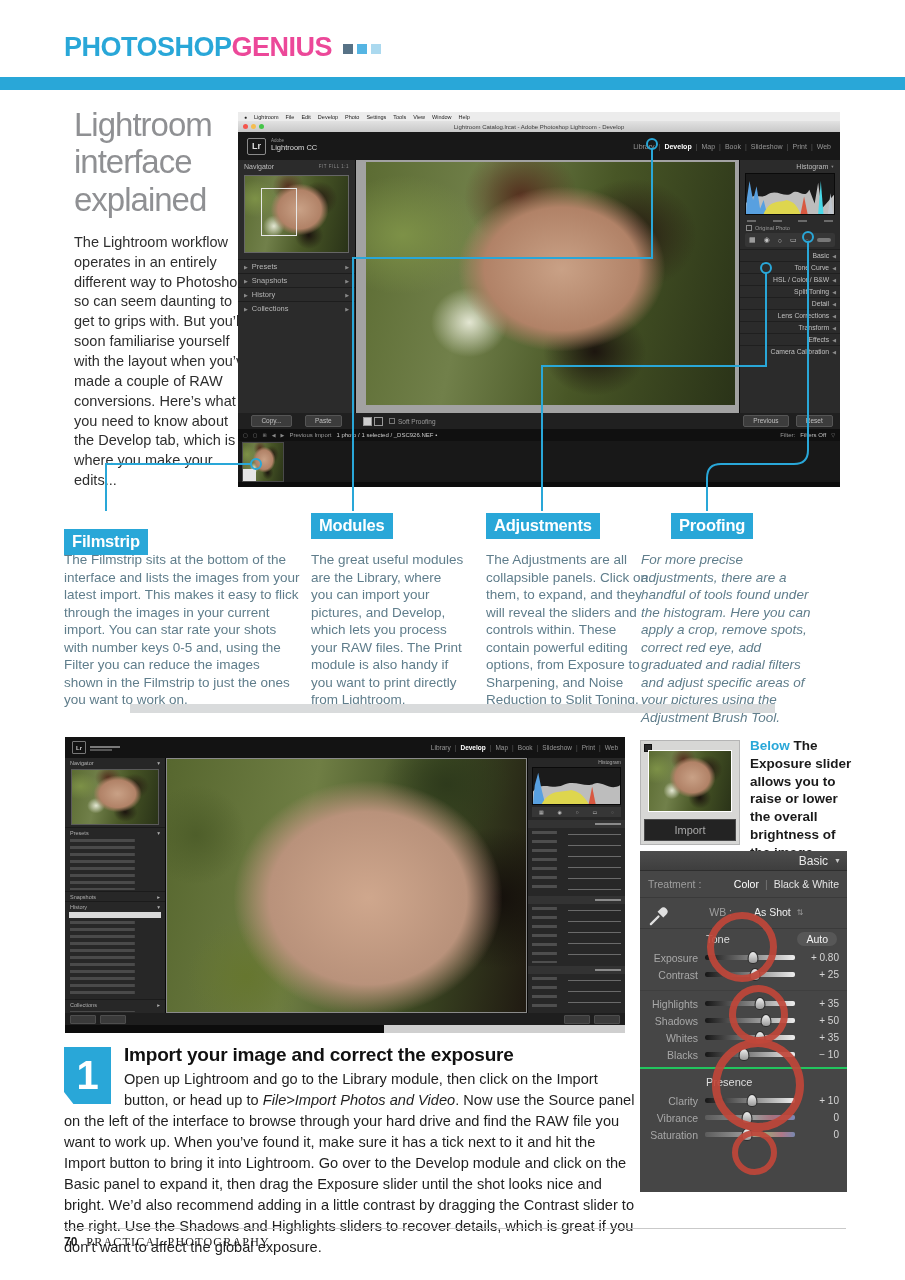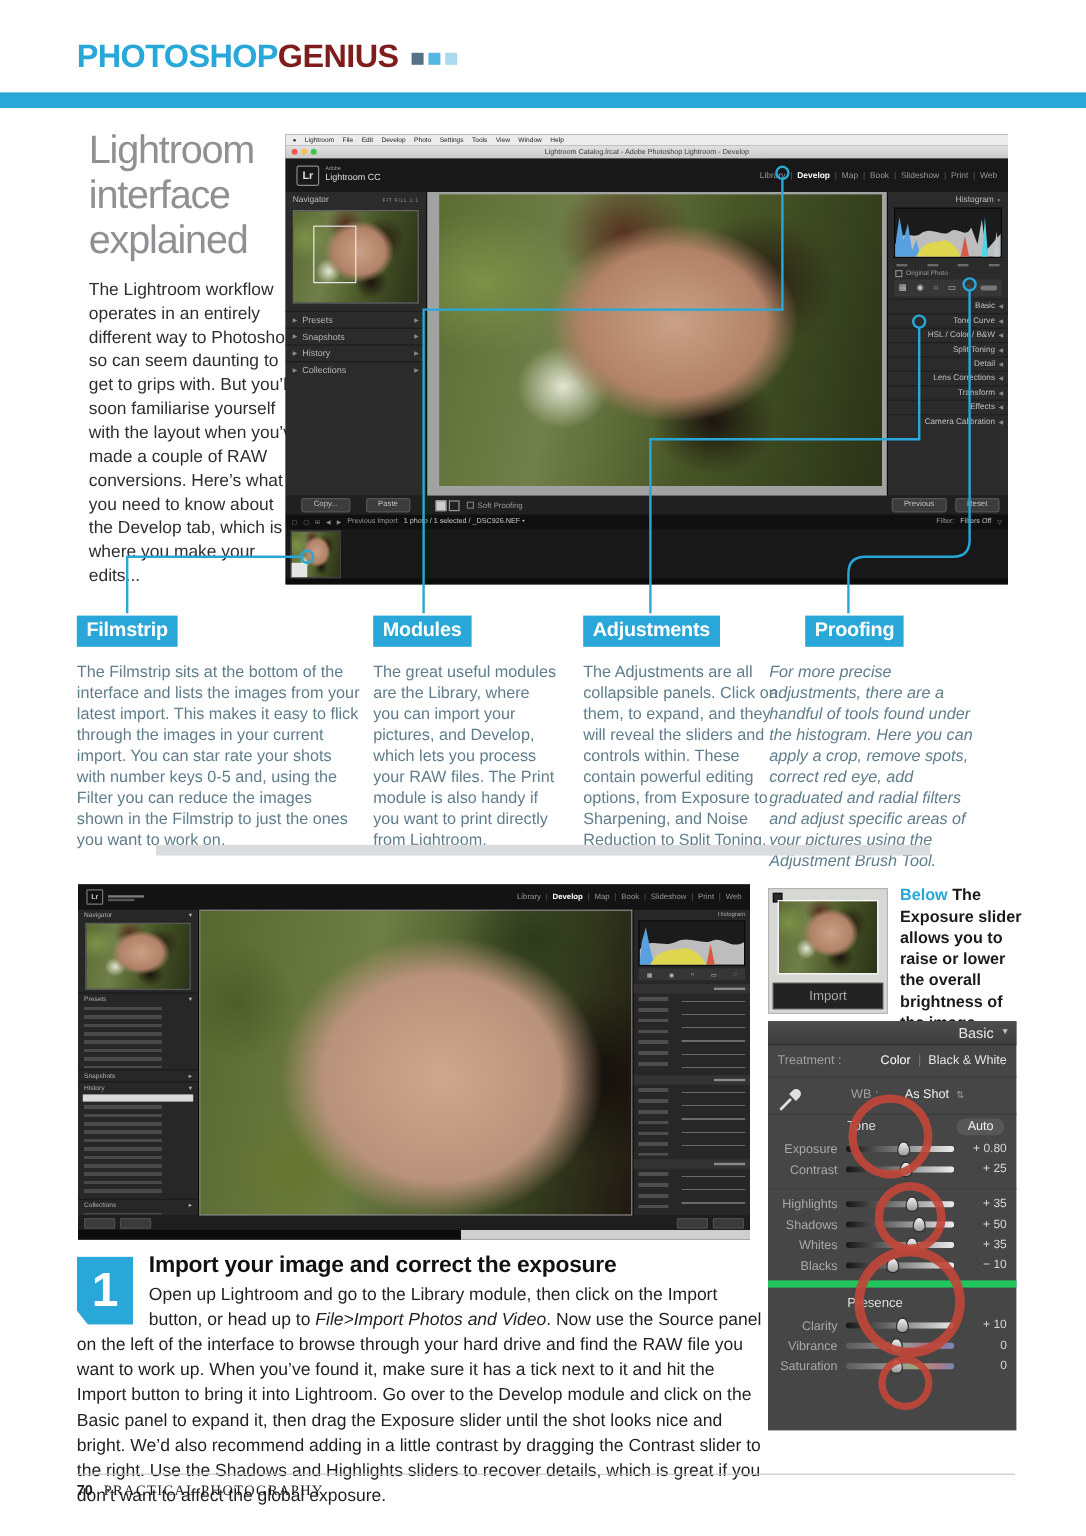--- a/index.html
+++ b/index.html
@@ -1,21 +1,21 @@
 <!DOCTYPE html>
 <html style="--accent: #29a7d8;"><head>
 <meta charset="utf-8">
 <style>
   html,body{margin:0;padding:0;background:#fff;}
   .page{position:relative;width:905px;height:1280px;background:#fff;overflow:hidden;
         font-family:"Liberation Sans",sans-serif;-webkit-font-smoothing:antialiased;}
   
   .brand{position:absolute;left:64px;top:32px;font-size:27px;font-weight:bold;letter-spacing:-.5px;white-space:nowrap;}
   .brand .b1{color:var(--accent);}
-  .brand .b2{color:#7f1d1d;}
+  .brand .b2{color:#ec4899;}
   .brand .sq{display:inline-block;width:10px;height:10px;margin-left:4px;vertical-align:2px;}
   .sq1{background:#577286;} .sq2{background:#55b5e3;} .sq3{background:#abd9ef;}
   .accent-bar{position:absolute;left:0;top:77px;width:905px;height:13px;background:var(--accent);}
   
   .intro{position:absolute;left:74px;top:106px;width:178px;}
   .intro-title{font-size:33px;line-height:1.13;color:#8f9093;font-weight:normal;letter-spacing:-1px;margin:0;}
   .intro-body{margin-top:15px;font-size:14.5px;line-height:1.37;color:#2e2e2e;}
   
   .btn-dark{background:#3c3c3c;border:1px solid #555;border-radius:2px;color:#c0c0c0;
             font-size:6.5px;padding:2px 9px;line-height:1;}
@@ -175,21 +175,21 @@
   .bp-track-bg.tint{background:linear-gradient(90deg,#3f9c3f,#8a8a8a 45%,#8a8a8a 55%,#c457c4);}
   .bp-track-bg.vibrance{background:linear-gradient(90deg,#5c5c5c,#9a9a9a 55%,#a8707e 75%,#7a88b8 100%);}
   .bp-track-bg.saturation{background:linear-gradient(90deg,#5c5c5c,#9a9a9a 45%,#9aa878 65%,#b07888 85%,#7888b0 100%);}
   .bp-handle{position:absolute;top:-4px;width:9px;height:11px;transform:translateX(-50%);
              background:linear-gradient(#efefef,#9a9a9a);border:1px solid #2e2e2e;
              border-radius:50% 50% 46% 46%/62% 62% 38% 38%;}
   .bp-value{width:37px;flex:0 0 37px;text-align:right;padding-right:8px;color:#d6d6d6;font-size:10px;}
   .bp-sechead{height:20px;display:flex;align-items:center;font-size:11px;}
   .bp-sechead .shl{margin-left:66px;color:#dedede;}
   .bp-sechead .auto{margin-left:auto;margin-right:10px;background:#575757;border-radius:8px;padding:1px 9px;color:#f2f2f2;font-size:10.5px;}
-  .bp-div{border-top:6px solid #22c55e;margin-top:4px;padding-top:3px;}
+  .bp-div{border-top:2px solid #22c55e;margin-top:4px;padding-top:3px;}
   .bp-gap{height:7px;border-bottom:1px solid #3f3f3f;margin-bottom:4px;}
   .red-circle{position:absolute;border:7px solid #c0463a;border-radius:50%;z-index:40;opacity:.92;}
   
   .step{position:absolute;left:64px;top:1044px;width:572px;}
   .step-num{float:left;width:47px;height:57px;background:var(--accent);color:#fff;font-size:40px;font-weight:bold;
             display:flex;align-items:center;justify-content:center;margin:3px 13px 3px 0;
             clip-path:polygon(0 0,100% 0,100% 100%,20% 100%,0 79%);}
   .step-title{margin:0 0 3px 0;font-size:19px;font-weight:bold;color:#111;letter-spacing:-.2px;}
   .step-body{margin:0;font-size:14.6px;line-height:1.44;color:#1f1f1f;}
   
@@ -402,21 +402,21 @@
       <span>Filter:</span>
       <span class="fval">Filters Off</span>
       <span class="ic">▽</span>
     </div>
     <div class="fstrip">
       <div class="fs-thumb photo-mock"></div>
     </div>
     <div class="shot-footer"></div>
   </div>
 
-  <div class="callout-label" style="left:64px;">Filmstrip</div>
+  <div class="callout-label" style="left:64px;margin-top:16px;">Filmstrip</div>
   <div class="callout-label" style="left:311px;">Modules</div>
   <div class="callout-label" style="left:486px;">Adjustments</div>
   <div class="callout-label" style="left:671px;">Proofing</div>
 
   <div class="callout-desc" style="left:64px;width:238px;">The Filmstrip sits at the bottom of the interface and lists the images from your latest import. This makes it easy to flick through the images in your current import. You can star rate your shots with number keys 0-5 and, using the Filter you can reduce the images shown in the Filmstrip to just the ones you want to work on.</div>
   <div class="callout-desc" style="left:311px;width:154px;">The great useful modules are the Library, where you can import your pictures, and Develop, which lets you process your RAW files. The Print module is also handy if you want to print directly from Lightroom.</div>
   <div class="callout-desc" style="left:486px;width:163px;">The Adjustments are all collapsible panels. Click on them, to expand, and they will reveal the sliders and controls within. These contain powerful editing options, from Exposure to Sharpening, and Noise Reduction to Split Toning.</div>
   <div class="callout-desc" style="left:641px;width:180px;font-style:italic;">For more precise adjustments, there are a handful of tools found under the histogram. Here you can apply a crop, remove spots, correct red eye, add graduated and radial filters and adjust specific areas of your pictures using the Adjustment Brush Tool.</div>
 
   <div class="divider-bar"></div>

